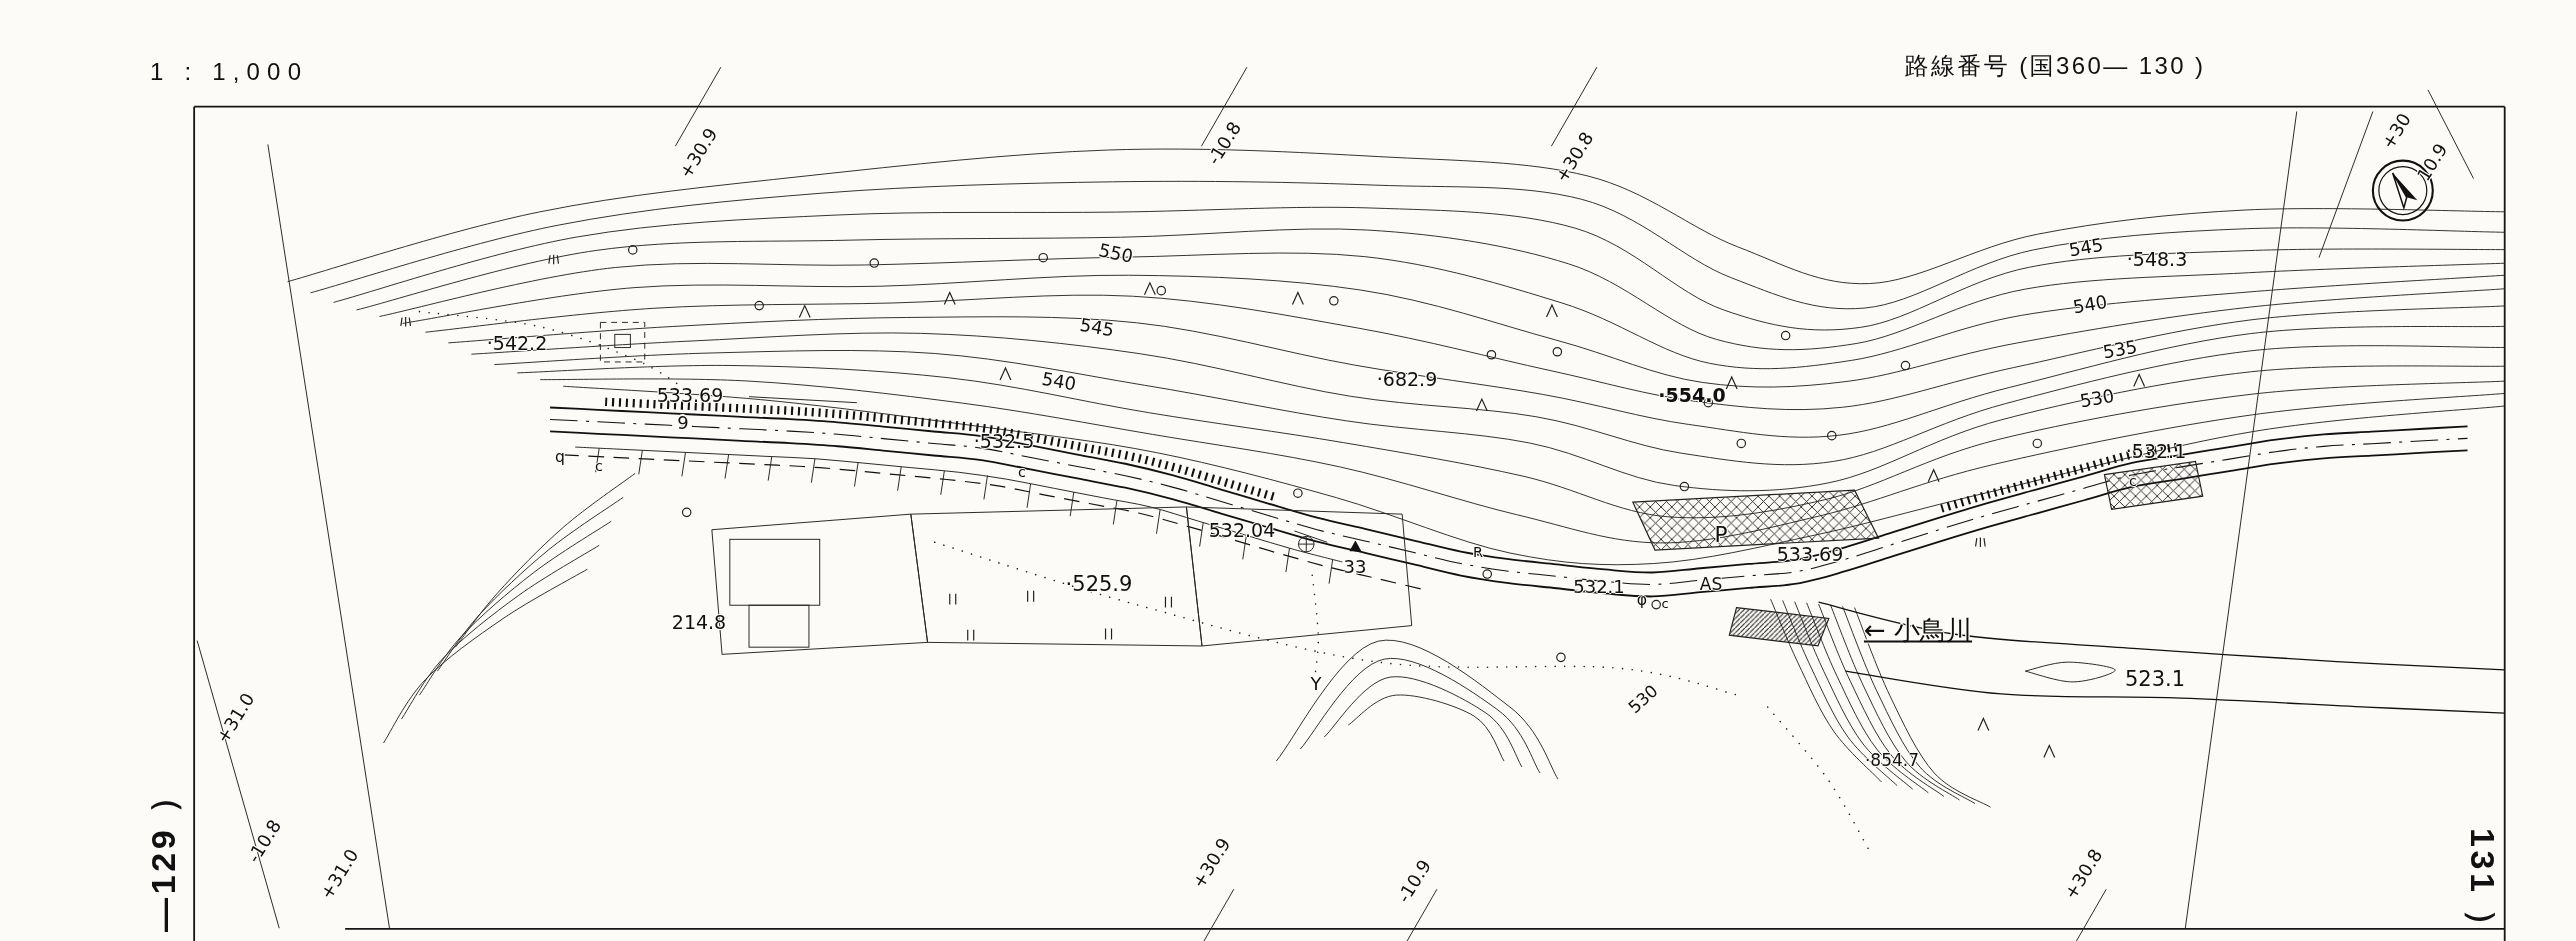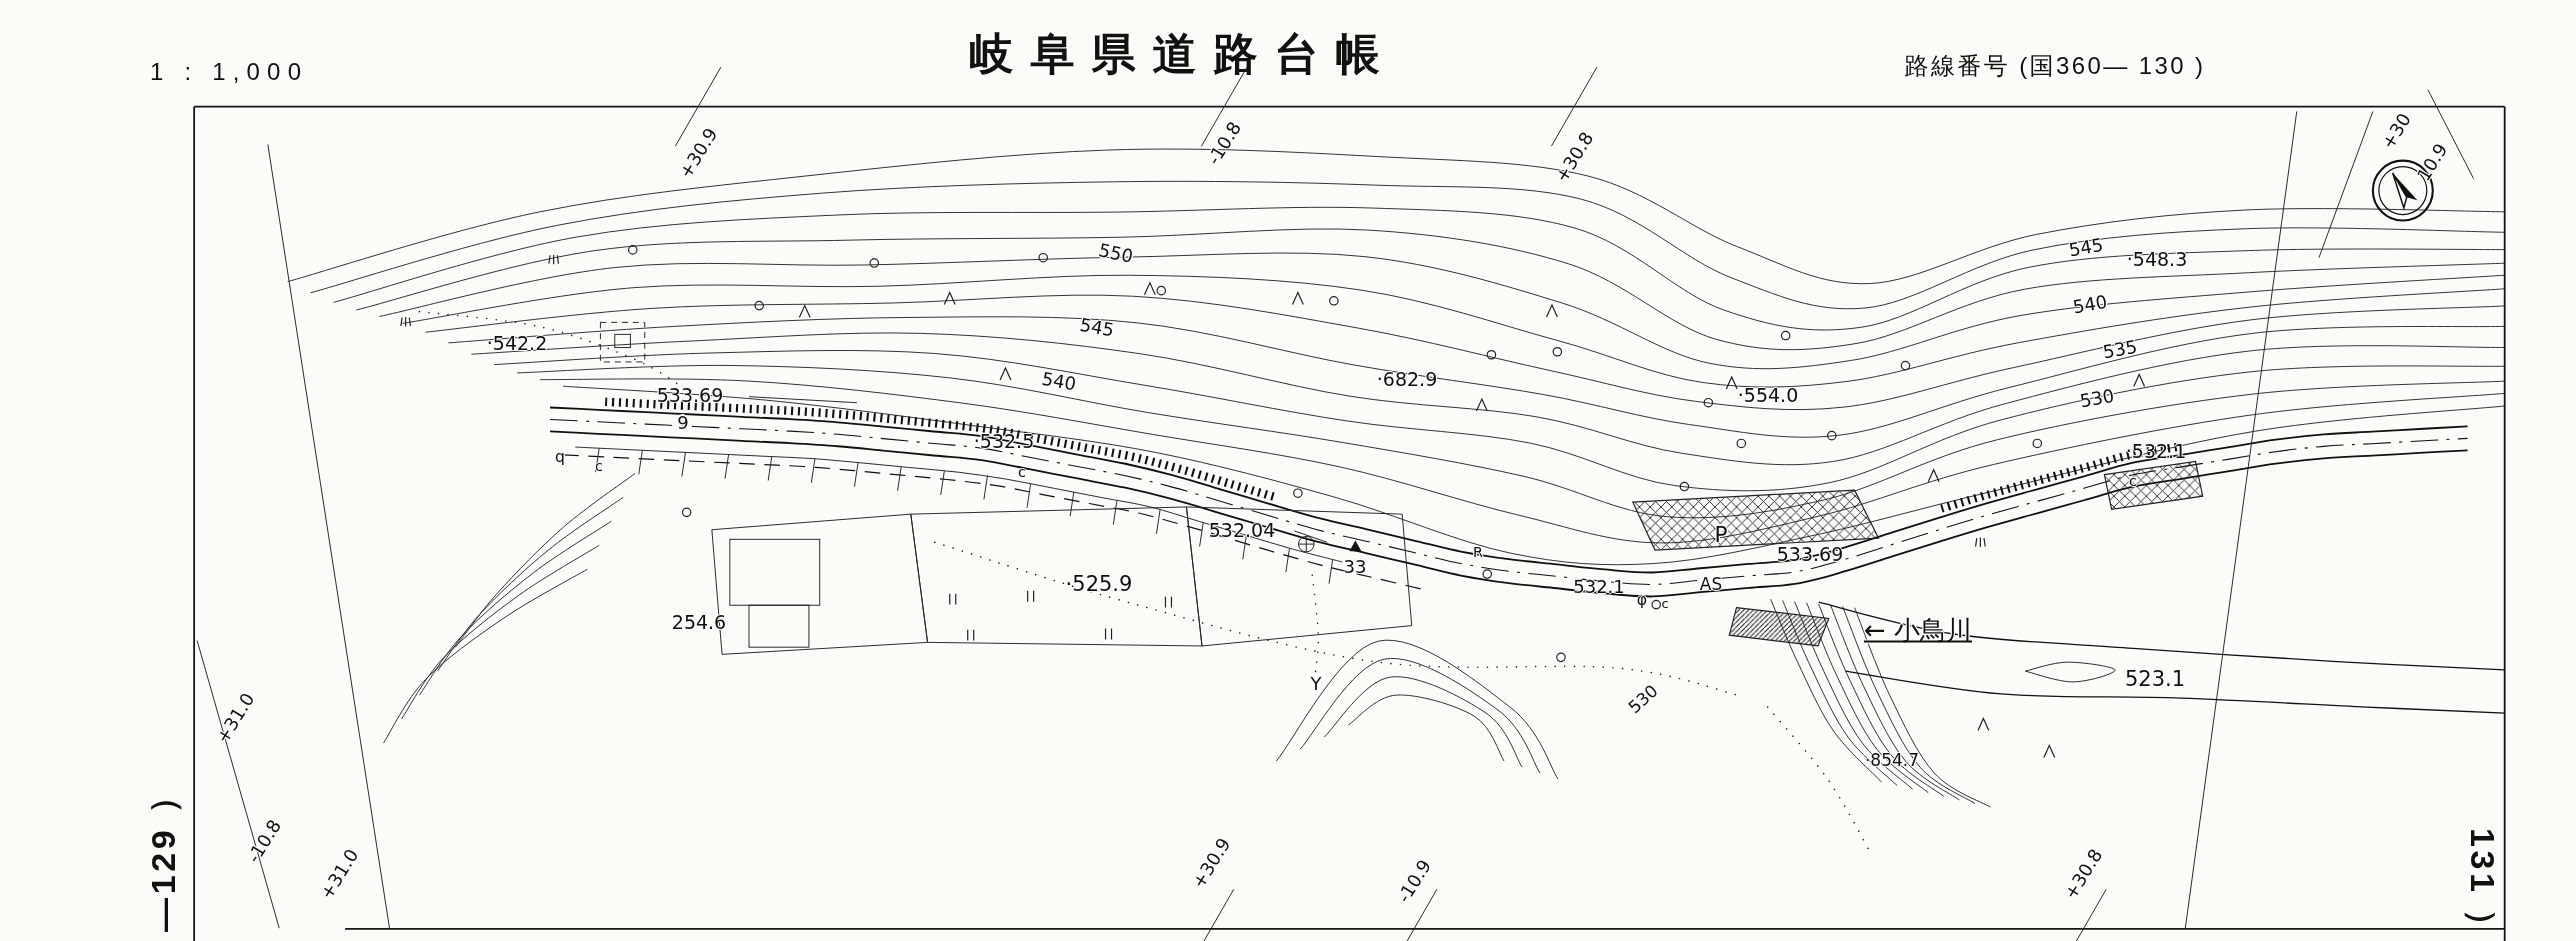--- a/index.html
+++ b/index.html
@@ -58,21 +58,20 @@
     transform-origin:center;
     text-shadow:1.2px 0 0 #fcfbf8,-1.2px 0 0 #fcfbf8,0 1.2px 0 #fcfbf8,0 -1.2px 0 #fcfbf8;
   }
 </style>
 </head>
 <body>
 
 <div class="page">
 
   <div class="scale-label">1 : 1,000</div>
-  <h1 class="page-title">岐阜県道路台帳</h1>
   <div class="route-number">路線番号 (国360— 130 )</div>
 
   <svg id="map-svg" width="2576" height="942" viewBox="0 0 4299 1572">
     <defs>
       <pattern id="xhatch" width="18" height="18" patternUnits="userSpaceOnUse">
         <path d="M0 18 L18 0" stroke="#222" stroke-width="1.5" fill="none"></path>
         <path d="M0 0 L18 18" stroke="#222" stroke-width="1.5" fill="none"></path>
       </pattern>
       <pattern id="dhatch" width="8" height="8" patternUnits="userSpaceOnUse">
         <path d="M0 8 L8 0" stroke="#1a1a1a" stroke-width="1.8" fill="none"></path>
@@ -222,35 +221,35 @@
       <span class="map-label" style="left: 1211px; top: 863px; font-size: 18px; transform: translate(-50%, -50%) rotate(-58deg);">+30.9</span>
       <span class="map-label" style="left: 1414px; top: 881px; font-size: 18px; transform: translate(-50%, -50%) rotate(-58deg);">-10.9</span>
       <span class="map-label" style="left: 2083px; top: 874px; font-size: 18px; transform: translate(-50%, -50%) rotate(-58deg);">+30.8</span>
       <span class="map-label" style="left: 517px; top: 295px; font-size: 19px; transform: translate(-50%, -50%) rotate(0deg); margin-top: 48px;">·542.2</span>
       <span class="map-label" style="left: 690px; top: 395px; font-size: 19px; transform: translate(-50%, -50%) rotate(0deg);">533.69</span>
       <span class="map-label" style="left: 1004px; top: 441px; font-size: 19px; transform: translate(-50%, -50%) rotate(0deg);">·532.5</span>
       <span class="map-label" style="left: 1116px; top: 253px; font-size: 18px; transform: translate(-50%, -50%) rotate(12deg);">550</span>
       <span class="map-label" style="left: 1097px; top: 327px; font-size: 18px; transform: translate(-50%, -50%) rotate(10deg);">545</span>
       <span class="map-label" style="left: 1059px; top: 381px; font-size: 18px; transform: translate(-50%, -50%) rotate(10deg);">540</span>
       <span class="map-label" style="left: 1407px; top: 379px; font-size: 19px; transform: translate(-50%, -50%) rotate(0deg);">·682.9</span>
-      <span class="map-label" style="left: 1768px; top: 395px; font-size: 19px; transform: translate(-50%, -50%) rotate(0deg);">·554.0</span>
+      <span class="map-label" style="left: 1692px; top: 395px; font-size: 19px; transform: translate(-50%, -50%) rotate(0deg); font-weight: bold;">·554.0</span>
       <span class="map-label" style="left: 2086px; top: 247px; font-size: 18px; transform: translate(-50%, -50%) rotate(-10deg);">545</span>
       <span class="map-label" style="left: 2157px; top: 259px; font-size: 19px; transform: translate(-50%, -50%) rotate(0deg);">·548.3</span>
       <span class="map-label" style="left: 2090px; top: 304px; font-size: 18px; transform: translate(-50%, -50%) rotate(-10deg);">540</span>
       <span class="map-label" style="left: 2120px; top: 349px; font-size: 18px; transform: translate(-50%, -50%) rotate(-10deg);">535</span>
       <span class="map-label" style="left: 2097px; top: 398px; font-size: 18px; transform: translate(-50%, -50%) rotate(-10deg);">530</span>
       <span class="map-label" style="left: 2156px; top: 451px; font-size: 19px; transform: translate(-50%, -50%) rotate(0deg);">·532.1</span>
       <span class="map-label" style="left: 1242px; top: 530px; font-size: 19px; transform: translate(-50%, -50%) rotate(0deg);">532.04</span>
       <span class="map-label" style="left: 1355px; top: 566px; font-size: 18px; transform: translate(-50%, -50%) rotate(0deg);">33</span>
       <span class="map-label" style="left: 1599px; top: 546px; font-size: 18px; transform: translate(-50%, -50%) rotate(0deg); margin-top: 40px;">532.1</span>
       <span class="map-label" style="left: 1711px; top: 584px; font-size: 17px; transform: translate(-50%, -50%) rotate(0deg);">AS</span>
       <span class="map-label" style="left: 1810px; top: 554px; font-size: 19px; transform: translate(-50%, -50%) rotate(0deg);">533.69</span>
       <span class="map-label" style="left: 1721px; top: 534px; font-size: 21.6px; transform: translate(-50%, -50%) rotate(0deg);">P</span>
       <span class="map-label" style="left: 1099px; top: 584px; font-size: 21px; transform: translate(-50%, -50%) rotate(0deg);">·525.9</span>
-      <span class="map-label" style="left: 699px; top: 622px; font-size: 19px; transform: translate(-50%, -50%) rotate(0deg);">254.6</span>
+      <span class="map-label" style="left: 699px; top: 622px; font-size: 19px; transform: translate(-50%, -50%) rotate(0deg);">214.8</span>
       <span class="map-label" style="left: 1918px; top: 630px; font-size: 26px; transform: translate(-50%, -50%) rotate(0deg); text-decoration: underline;">←  小鳥川</span>
       <span class="map-label" style="left: 2155px; top: 679px; font-size: 21px; transform: translate(-50%, -50%) rotate(0deg);">523.1</span>
       <span class="map-label" style="left: 1892px; top: 760px; font-size: 17px; transform: translate(-50%, -50%) rotate(0deg);">·854.7</span>
       <span class="map-label" style="left: 1643px; top: 699px; font-size: 17px; transform: translate(-50%, -50%) rotate(-42deg);">530</span>
       <span class="map-label" style="left: 1316px; top: 683px; font-size: 18px; transform: translate(-50%, -50%) rotate(0deg);">Y</span>
       <span class="map-label" style="left: 683px; top: 422px; font-size: 18px; transform: translate(-50%, -50%) rotate(0deg);">9</span>
       <span class="map-label" style="left: 560px; top: 457px; font-size: 15.6px; transform: translate(-50%, -50%) rotate(0deg);">q</span>
       <span class="map-label" style="left: 599px; top: 466px; font-size: 14.4px; transform: translate(-50%, -50%) rotate(0deg);">c</span>
       <span class="map-label" style="left: 1022px; top: 472px; font-size: 14.4px; transform: translate(-50%, -50%) rotate(0deg);">c</span>
       <span class="map-label" style="left: 1478px; top: 552px; font-size: 14.4px; transform: translate(-50%, -50%) rotate(0deg);">R</span>

